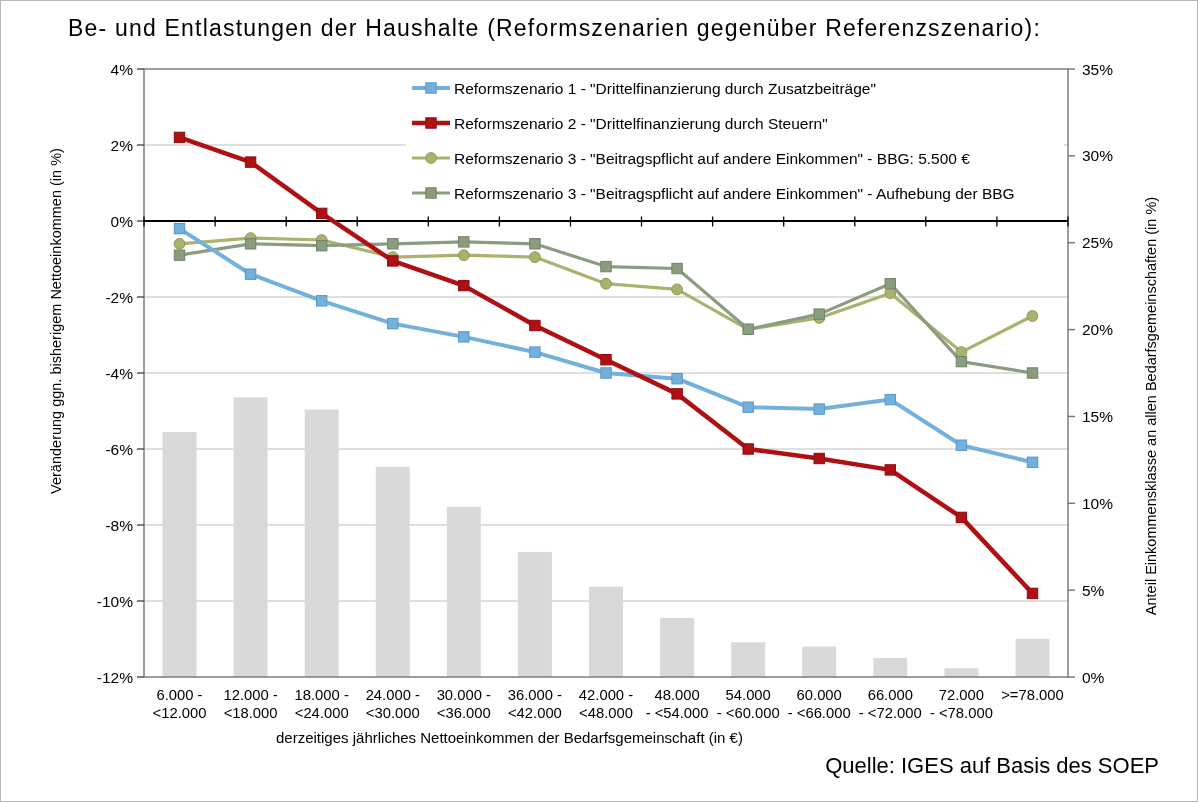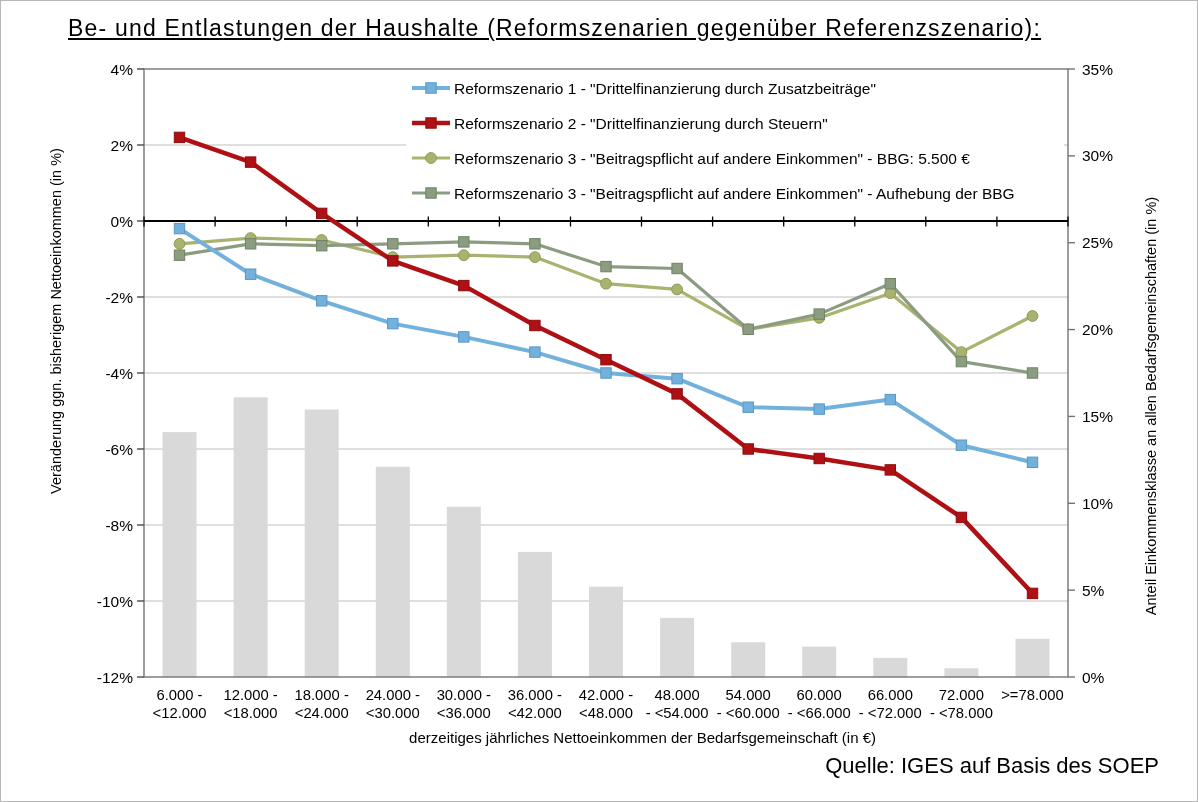--- a/index.html
+++ b/index.html
@@ -3,31 +3,31 @@
 <meta charset="utf-8">
 <style>
   html,body{margin:0;padding:0;background:#fff;}
   .page{
     position:relative;width:1198px;height:802px;background:#ffffff;
     font-family:"Liberation Sans", sans-serif;color:#000;overflow:hidden;
     border:1px solid #b7b7b7;box-sizing:border-box;
   }
   .chart-title{
     position:absolute;left:67px;top:14px;font-size:23px;letter-spacing:1.2px;
-    text-decoration:underline;white-space:nowrap;color:#000;
+    white-space:nowrap;color:#000;
   }
   #chart-svg{position:absolute;left:0;top:0;}
   .vlabel{
     position:absolute;width:600px;height:20px;text-align:center;
     font-size:14.5px;white-space:nowrap;transform:rotate(-90deg);
   }
   .vlabel.left{left:-243px;top:310px;}
   .vlabel.right{left:852px;top:395px;}
   .xaxis-title{
-    position:absolute;left:275px;top:728px;width:600px;text-align:right;
+    position:absolute;left:275px;top:728px;width:600px;text-align:left;
     font-size:15px;white-space:nowrap;
   }
   .source{
     position:absolute;right:38px;top:752px;font-size:22px;white-space:nowrap;
   }
 </style>
 </head>
 <body>
 
 <div class="page">

